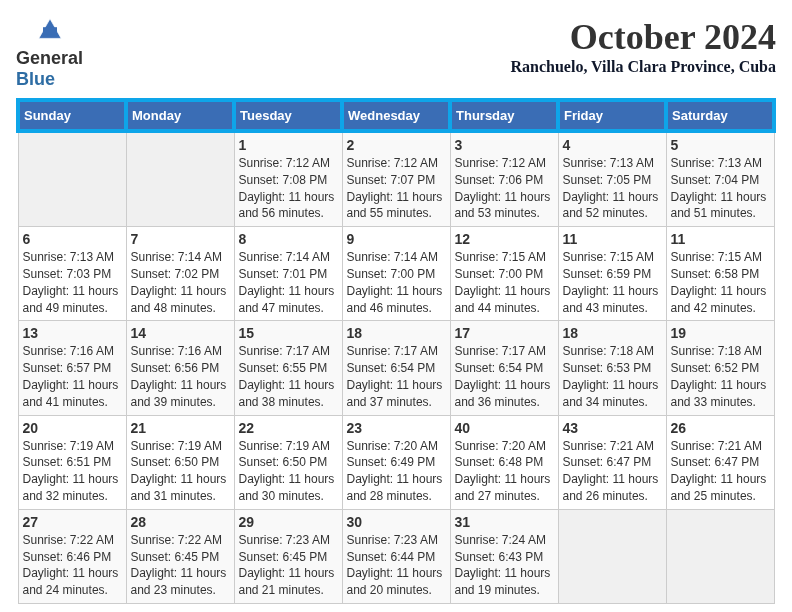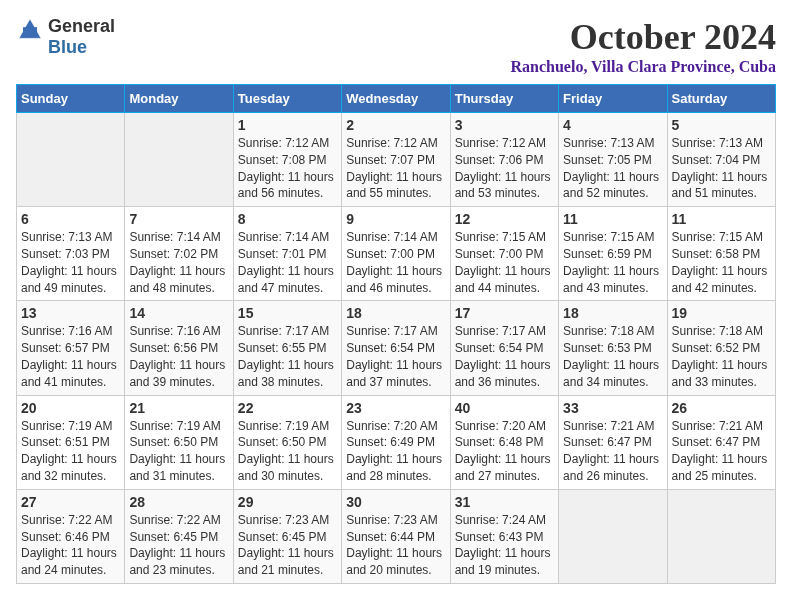--- a/index.html
+++ b/index.html
@@ -11,22 +11,23 @@
       padding: 16px;
     }
     .header-area {
       display: flex;
       justify-content: space-between;
       align-items: flex-start;
       margin-bottom: 8px;
     }
     .logo {
       display: flex;
-      align-items: flex-start;
+      align-items: center;
       gap: 4px;
+      flex-direction: column;
     }
     .logo-text-general {
       font-size: 18px;
       font-weight: bold;
       color: #333;
     }
     .logo-text-blue {
       font-size: 18px;
       font-weight: bold;
       color: #2e6da4;
@@ -39,35 +40,35 @@
       text-align: right;
       font-family: Liberation Serif, serif;
     }
     .month-title {
       font-size: 36px;
       font-weight: bold;
       color: #333;
     }
     .location-title {
       font-size: 16px;
-      color: #4c1d95;
+      color: #0f172a;
       font-weight: bold;
     }
     table {
       width: 100%;
       border-collapse: collapse;
       table-layout: fixed;
     }
     thead tr th {
       background-color: #3a6db5;
       color: #fff;
       font-size: 13px;
       padding: 6px 4px;
       text-align: left;
-      border: 1px solid #0ea5e9;
+      border: 4px solid #0ea5e9;
     }
     tbody tr td {
       border: 1px solid #ccc;
       vertical-align: top;
       padding: 4px;
       height: 90px;
       font-size: 11px;
       color: #333;
       background: #fff;
     }
@@ -223,21 +224,21 @@
         </td>
         <td>
           <span class="day-number">23</span>
           <div class="cell-text">Sunrise: 7:20 AM<br>Sunset: 6:49 PM<br>Daylight: 11 hours and 28 minutes.</div>
         </td>
         <td>
           <span class="day-number">40</span>
           <div class="cell-text">Sunrise: 7:20 AM<br>Sunset: 6:48 PM<br>Daylight: 11 hours and 27 minutes.</div>
         </td>
         <td>
-          <span class="day-number">33</span>
+          <span class="day-number">43</span>
           <div class="cell-text">Sunrise: 7:21 AM<br>Sunset: 6:47 PM<br>Daylight: 11 hours and 26 minutes.</div>
         </td>
         <td>
           <span class="day-number">26</span>
           <div class="cell-text">Sunrise: 7:21 AM<br>Sunset: 6:47 PM<br>Daylight: 11 hours and 25 minutes.</div>
         </td>
       </tr>
       <tr>
         <td>
           <span class="day-number">27</span>

